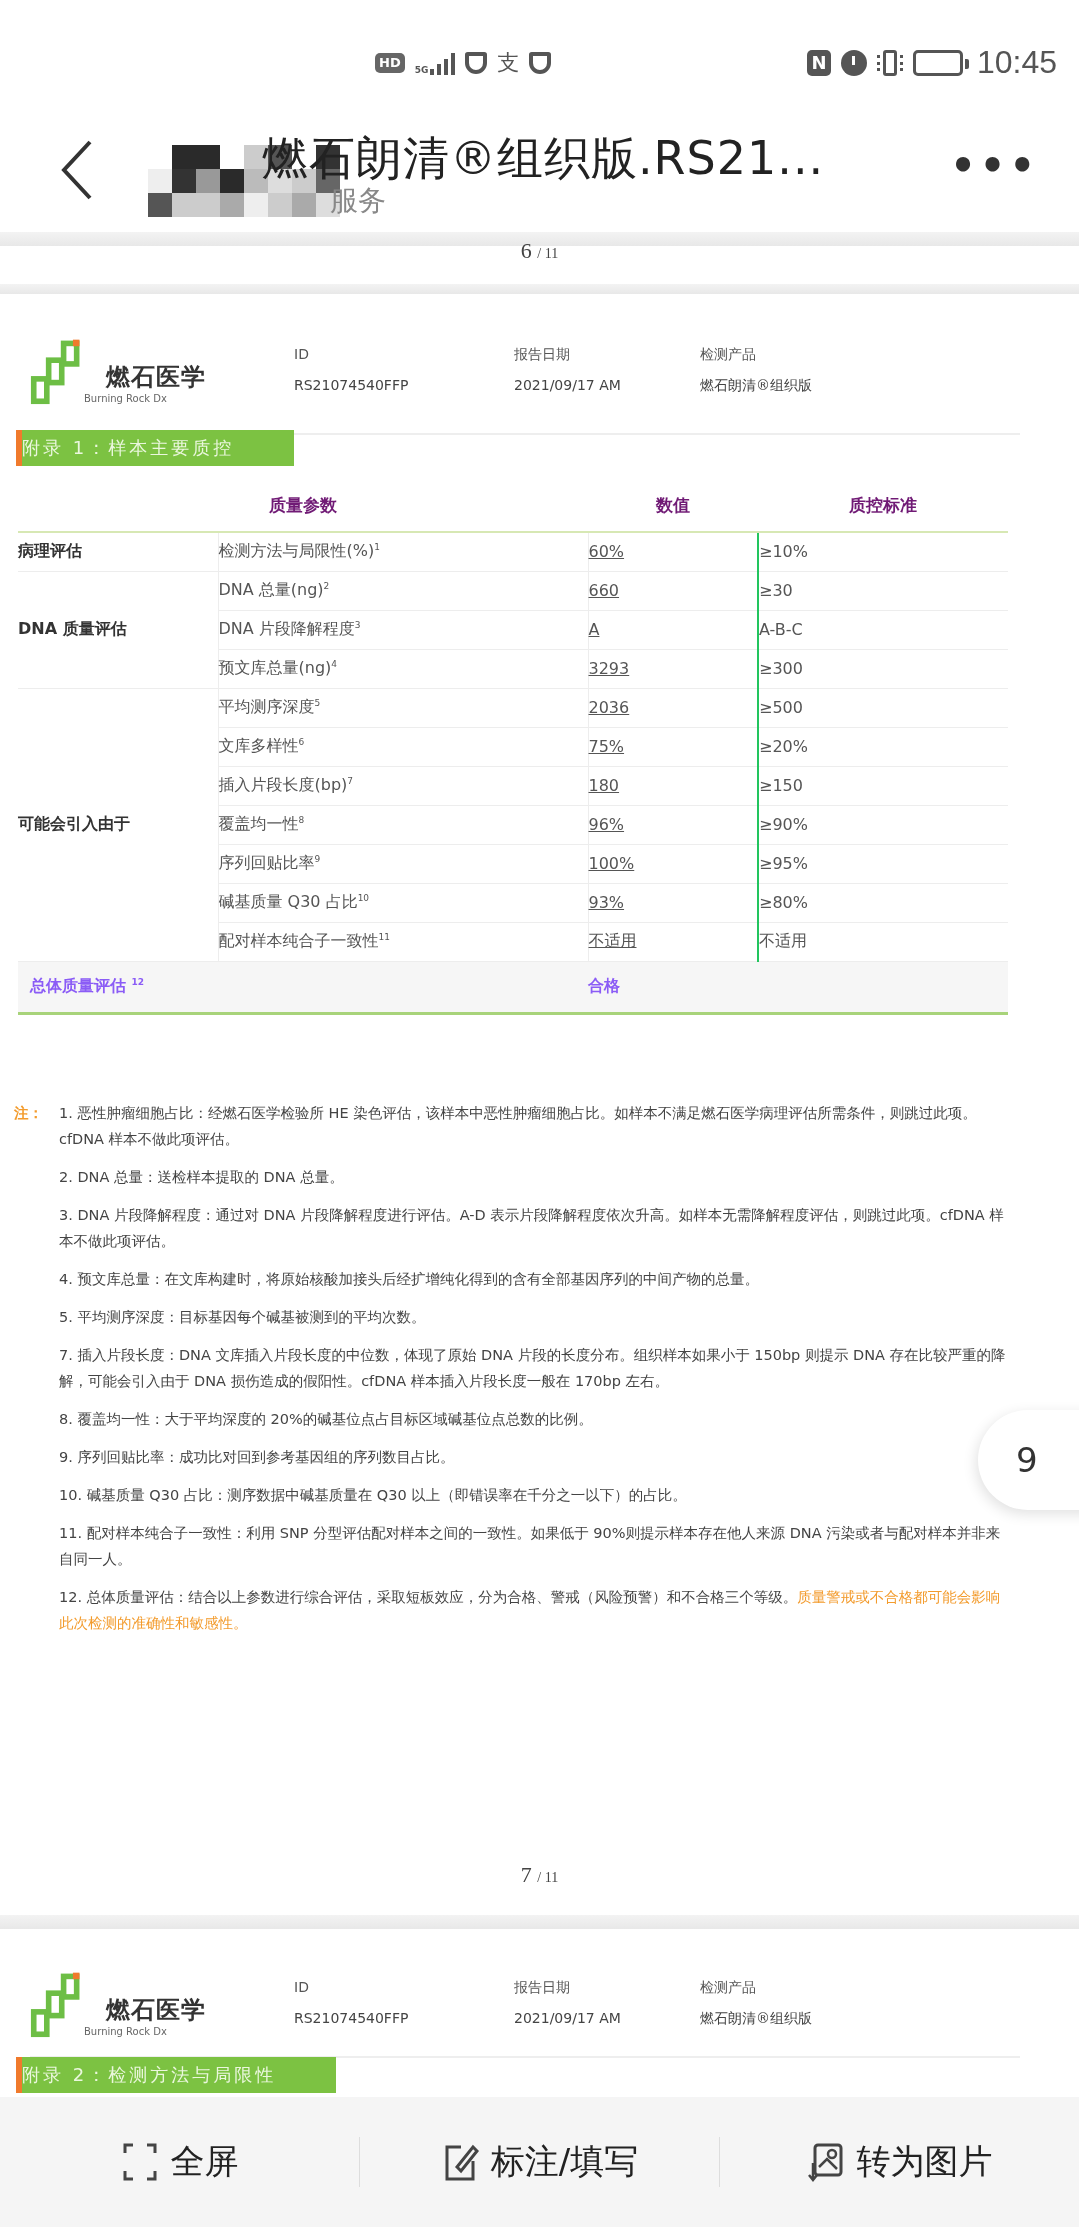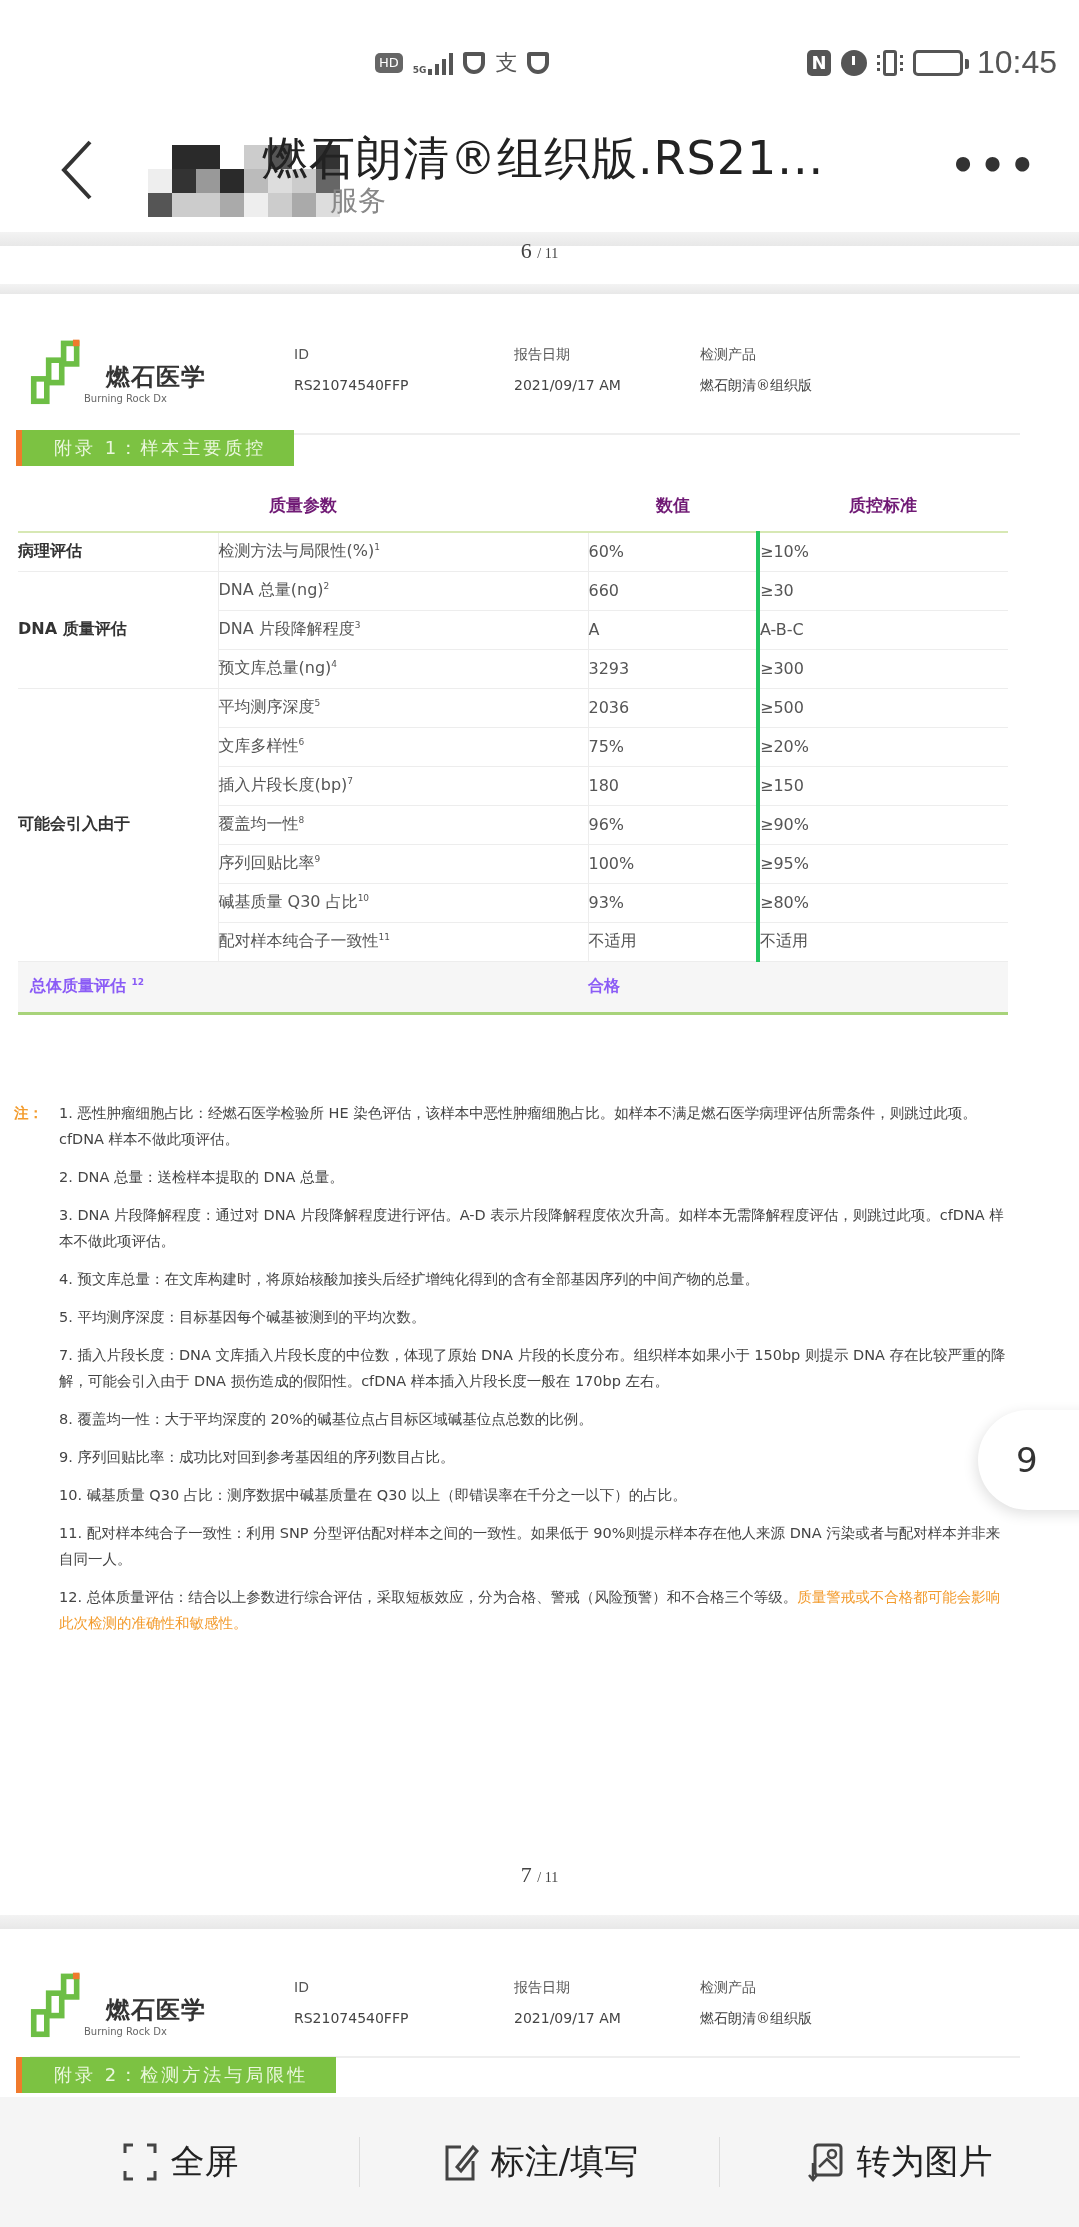--- a/index.html
+++ b/index.html
@@ -3,21 +3,21 @@
 <meta charset="utf-8">
 <style>
   * { box-sizing: border-box; margin: 0; padding: 0; }
   html, body { width: 1079px; height: 2227px; background: #ffffff; overflow: hidden; }
   body { font-family: "DejaVu Sans", "Liberation Sans", sans-serif; color: #333; position: relative; }
 
   
   .statusbar { position: absolute; top: 0; left: 0; width: 1079px; height: 110px; }
   .sb-left { position: absolute; left: 375px; top: 48px; display: flex; align-items: center; gap: 10px; color: #555; }
   .sb-right { position: absolute; right: 22px; top: 44px; display: flex; align-items: center; gap: 10px; color: #555; }
-  .hd-badge { background: #666; color: #fff; font-size: 13px; font-weight: normal; border-radius: 5px; padding: 3px 4px; line-height: 14px; }
+  .hd-badge { background: #666; color: #fff; font-size: 13px; font-weight: bold; border-radius: 5px; padding: 3px 4px; line-height: 14px; }
   .sig { display: flex; align-items: flex-end; gap: 3px; height: 24px; }
   .sig span { width: 4px; background: #555; display: block; }
   .sig-5g { font-size: 9px; font-weight: bold; color: #555; line-height: 9px; margin-right: 2px; }
   .cup { width: 22px; height: 22px; border: 4px solid #555; border-top-width: 4px; border-radius: 3px 3px 12px 12px; }
   .pay { font-size: 22px; color: #555; }
   .nfc { width: 24px; height: 26px; background: #555; border-radius: 5px; color: #fff; font-size: 18px; font-weight: bold; text-align: center; line-height: 26px; }
   .alarm { width: 26px; height: 26px; background: #555; border-radius: 50%; position: relative; }
   .alarm::after { content: ""; position: absolute; left: 11px; top: 6px; width: 3px; height: 9px; background: #fff; }
   .vibrate { display: flex; align-items: center; gap: 3px; }
   .vibrate .ph { width: 14px; height: 26px; border: 3px solid #555; border-radius: 3px; }
@@ -39,28 +39,28 @@
   .pageno .tot { font-size: 14px; }
 
   .doc-header { position: absolute; left: 30px; width: 990px; height: 100px; border-bottom: 2px solid #eee; }
   .logo { position: absolute; left: 0; top: 4px; width: 160px; height: 80px; }
   .logo-cn { position: absolute; left: 52px; top: 26px; font-size: 24px; font-weight: bold; color: #333; letter-spacing: 1px; margin-left: 24px; }
   .logo-en { position: absolute; left: 54px; top: 58px; font-size: 10px; color: #666; }
   .meta { position: absolute; top: 4px; font-size: 14px; color: #555; }
   .meta .k { display: block; height: 38px; line-height: 30px; }
   .meta .v { display: block; font-size: 14px; color: #444; }
 
-  .section-bar { position: absolute; left: 16px; height: 36px; background: #7cc242; border-left: 6px solid #f07a2c; color: #eaf7dd; font-size: 18px; line-height: 36px; padding-left: 32px; letter-spacing: 3px; }
+  .section-bar { position: absolute; left: 16px; height: 36px; background: #7cc242; border-left: 6px solid #f07a2c; color: #eaf7dd; font-size: 18px; line-height: 36px; padding-left: 0; letter-spacing: 3px; }
 
   
   .qc-table { position: absolute; left: 18px; top: 480px; width: 990px; border-collapse: collapse; font-size: 16px; color: #555; }
   .qc-table th { height: 52px; font-weight: bold; color: #701a75; font-size: 17px; border-bottom: 2px solid #d7e8b4; }
   .qc-table td { height: 39px; border-bottom: 1px solid #ededed; }
   .qc-table td.cat { font-weight: bold; color: #333; border-right: 1px solid #ededed; }
-  .qc-table td.val { border-left: 1px solid #ededed; border-right: 4px solid #22c55e; }
+  .qc-table td.val { border-left: 1px solid #ededed; border-right: 2px solid #22c55e; text-decoration: underline; }
   .qc-table sup { font-size: 9px; }
   .qc-table tr.overall td { background: #f6f6f6; height: 52px; font-weight: bold; color: #8b5cf6; border-bottom: 3px solid #a8d37a; }
   .qc-table tr.overall td.ol { text-align: left; padding-left: 12px; }
 
   
   .notes { position: absolute; left: 14px; top: 1100px; width: 1000px; font-size: 14.5px; color: #444; line-height: 26px; }
   .note-label { position: absolute; left: 0; top: 0; color: #f39b2c; font-weight: bold; }
   .note { margin-left: 45px; margin-bottom: 12px; }
   .note .hl { color: #f39b2c; }
 

